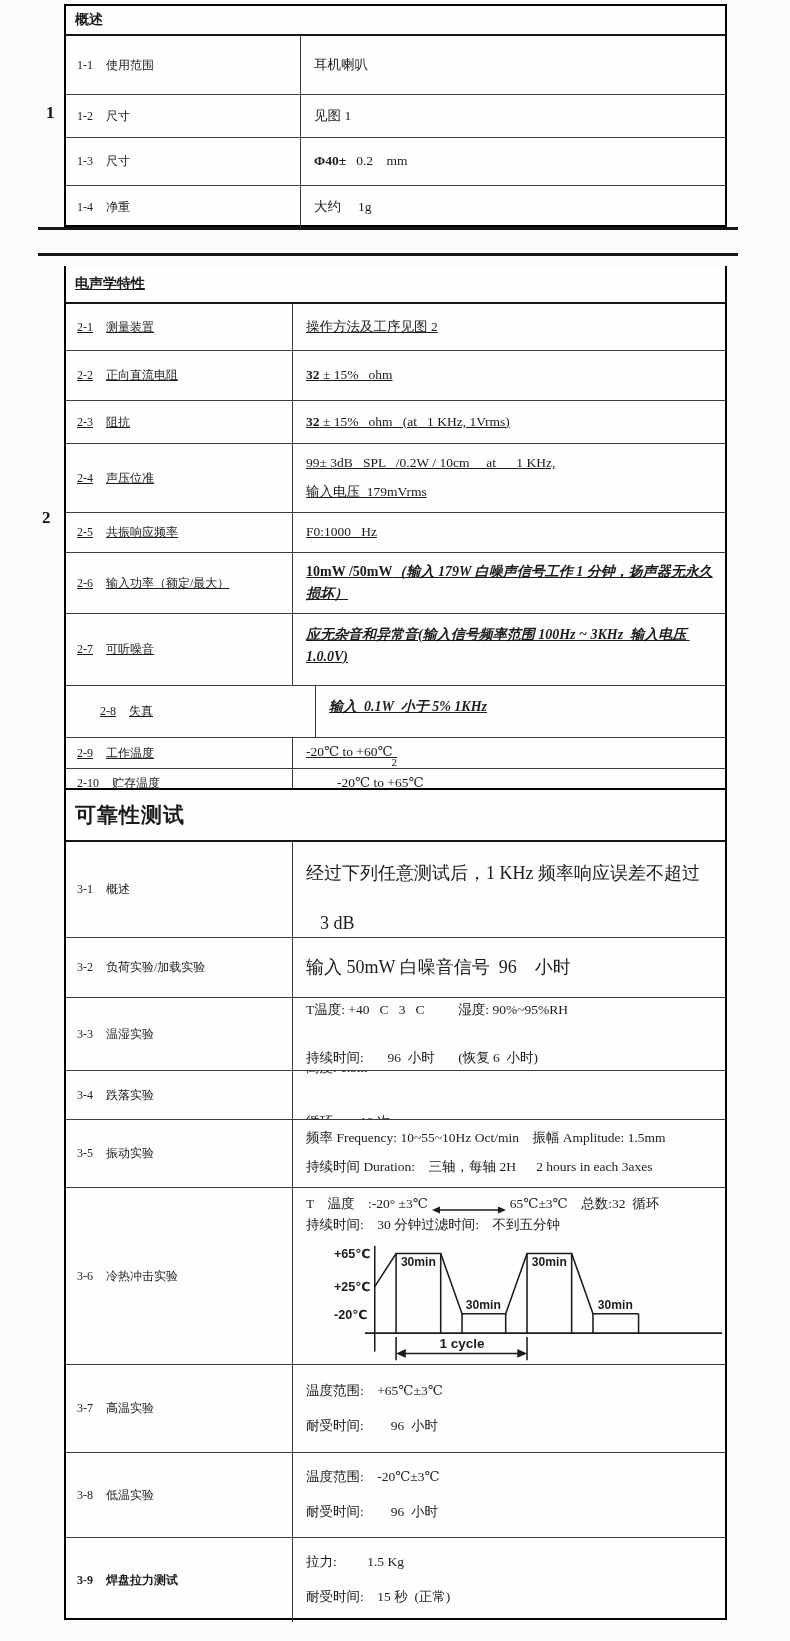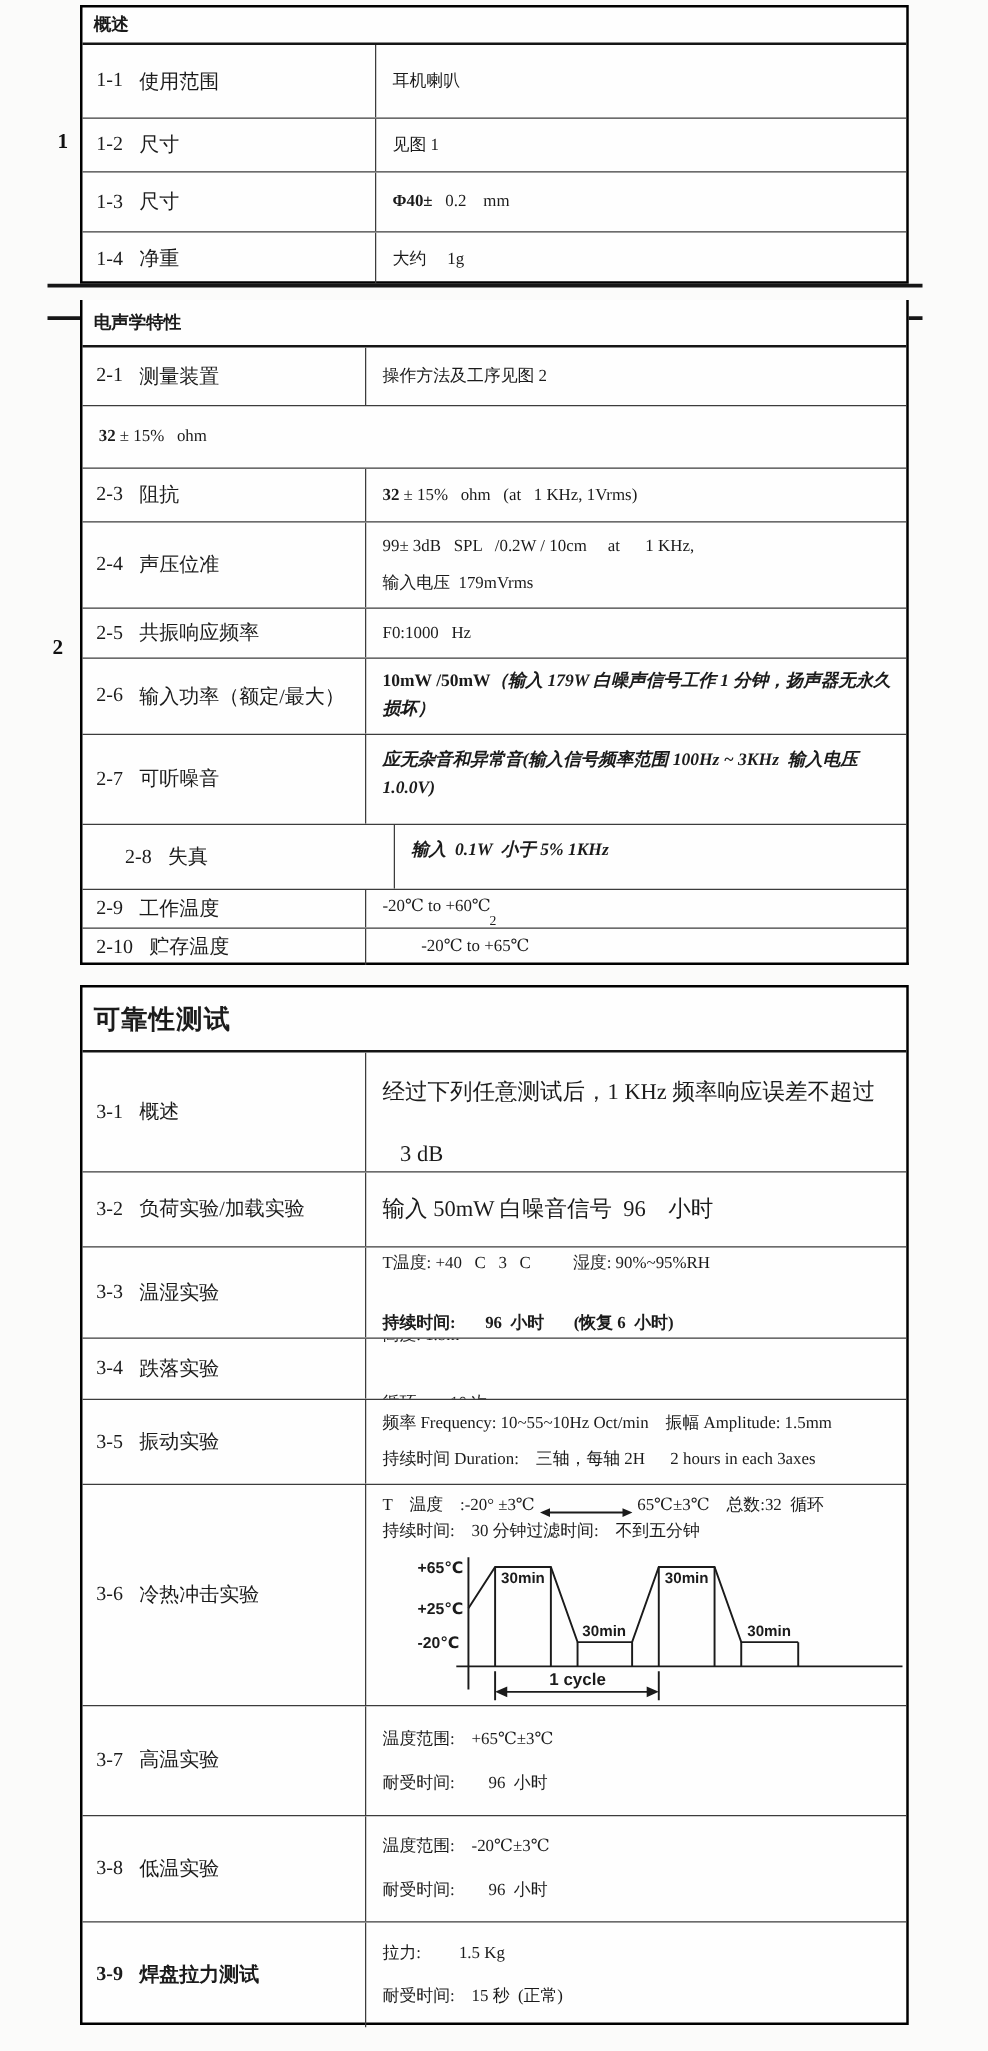--- a/index.html
+++ b/index.html
@@ -9,32 +9,32 @@
   .margin-num{position:absolute;font-weight:bold;font-size:17px;color:#111;}
   .sep-line{position:absolute;left:38px;width:700px;height:3px;background:#161616;}
   .tbl{position:absolute;left:64px;width:663px;background:#fefefe;border:2px solid #000000;
        box-sizing:border-box;display:flex;flex-direction:column;}
   .trow{display:flex;border-top:1px solid #3c3c3c;box-sizing:border-box;flex:0 0 auto;overflow:hidden;}
   .trow.first{border-top:none;}
   .trow.thick{border-top:2px solid #161616;}
   .hdr{display:flex;align-items:center;padding-left:9px;font-weight:bold;font-size:14px;box-sizing:border-box;}
   .hdr.big{font-size:21px;letter-spacing:1px;}
   .lbl{flex:0 0 235px;border-right:1px solid #3c3c3c;display:flex;align-items:center;
-       padding-left:11px;box-sizing:border-box;font-size:16px;white-space:pre-wrap;}
+       padding-left:11px;box-sizing:border-box;font-size:12px;white-space:pre-wrap;}
   .t23 .lbl{flex-basis:227px;}
   .num{margin-right:13px;white-space:pre;}
   .lbl.bold{font-weight:bold;}
   .val{flex:1 1 auto;display:flex;flex-direction:column;justify-content:center;
        padding-left:13px;padding-right:8px;box-sizing:border-box;font-size:13.5px;
        white-space:pre-wrap;line-height:1.55;}
   .vb{font-weight:bold;}
   .it{font-style:italic;font-weight:600;}
   .big-val{font-size:18px;}
   .ln2-8{margin-top:8px;}
-  .ln2-11{margin-top:27px;font-weight:bold;}
+  .ln2-11{margin-top:27px;}
   .ln2-14{margin-top:14px;}
   .ln2-22{margin-top:22px;padding-left:14px;}
   sub.pgnum{font-size:11px;position:relative;top:7px;left:-1px;}
   .thermal-line{display:flex;align-items:flex-end;white-space:pre;font-size:13.5px;}
   .thermal-line .dbl-arrow{margin:0 4px;}
   .thermal-wrap{padding-top:6px;}
   .diagram{margin-top:4px;margin-left:12px;}
   svg text{font-family:"Liberation Sans","DejaVu Sans",sans-serif;}
 </style>
 </head>
@@ -63,29 +63,30 @@
     </div>
     <div class="trow" style="height:44px;">
       <div class="lbl"><span class="num">1-4</span><span>净重</span></div>
       <div class="val"><span>大约     1g</span></div>
     </div>
   </div>
 
   <div class="sep-line" style="top:227px;"></div>
   <div class="sep-line" style="top:253px;"></div>
 
-  <div class="tbl t23" style="top:240px;height:532px;border-top-width:0;">
+  <div class="tbl t23" style="top:266px;height:532px;border-top-width:0;text-decoration:underline;">
     <div class="trow first hdr" style="height:36px;">
       <span>电声学特性</span>
     </div>
     <div class="trow thick" style="height:48px;">
       <div class="lbl"><span class="num">2-1</span><span>测量装置</span></div>
       <div class="val"><span>操作方法及工序见图 2</span></div>
     </div>
     <div class="trow" style="height:50px;">
+      <div class="lbl"><span class="num">2-2</span><span>正向直流电阻</span></div>
       <div class="val"><div><span class="vb">32</span><span> ± 15%   ohm</span></div></div>
     </div>
     <div class="trow" style="height:43px;">
       <div class="lbl"><span class="num">2-3</span><span>阻抗</span></div>
       <div class="val"><div><span class="vb">32</span><span> ± 15%   ohm   (at   1 KHz, 1Vrms)</span></div></div>
     </div>
     <div class="trow" style="height:69px;">
       <div class="lbl"><span class="num">2-4</span><span>声压位准</span></div>
       <div class="val">
         <div>99± 3dB   SPL   /0.2W / 10cm     at      1 KHz,</div>

